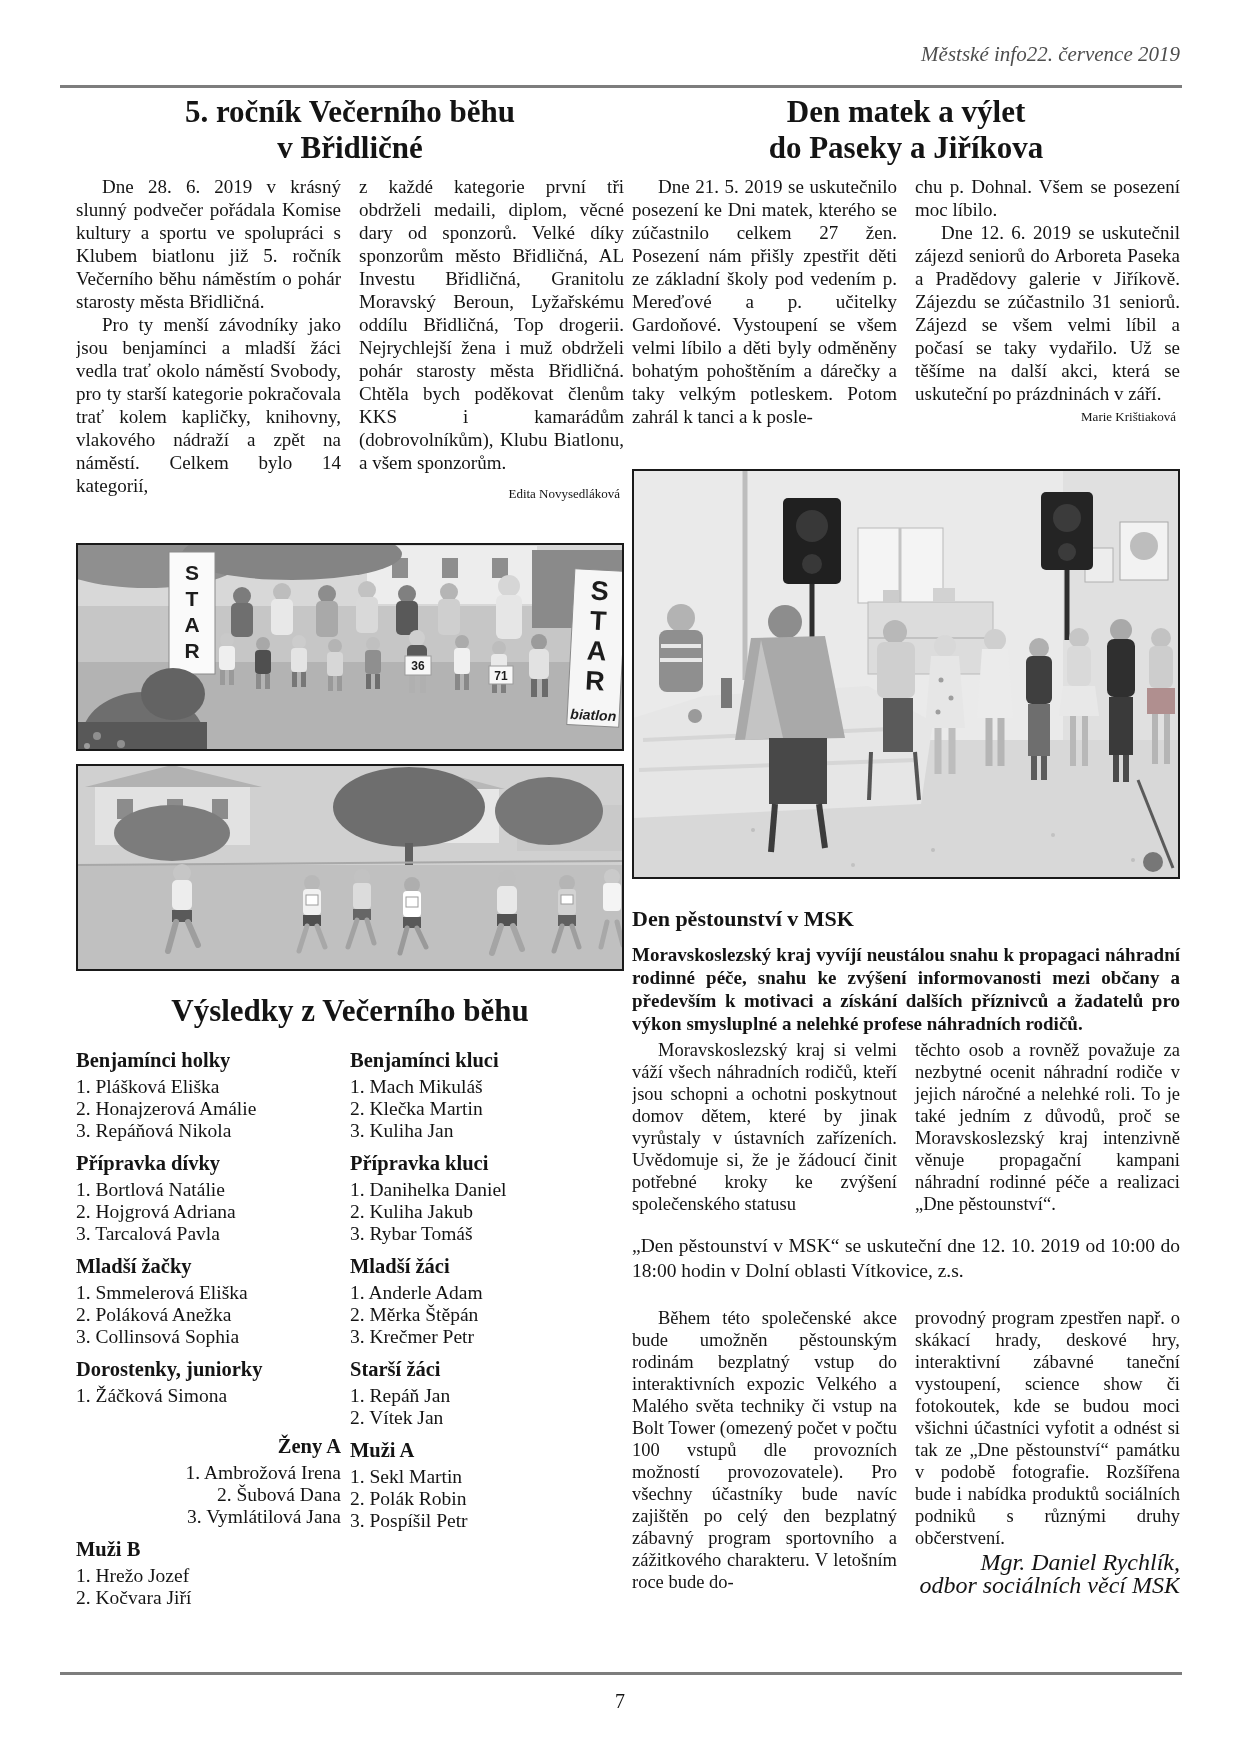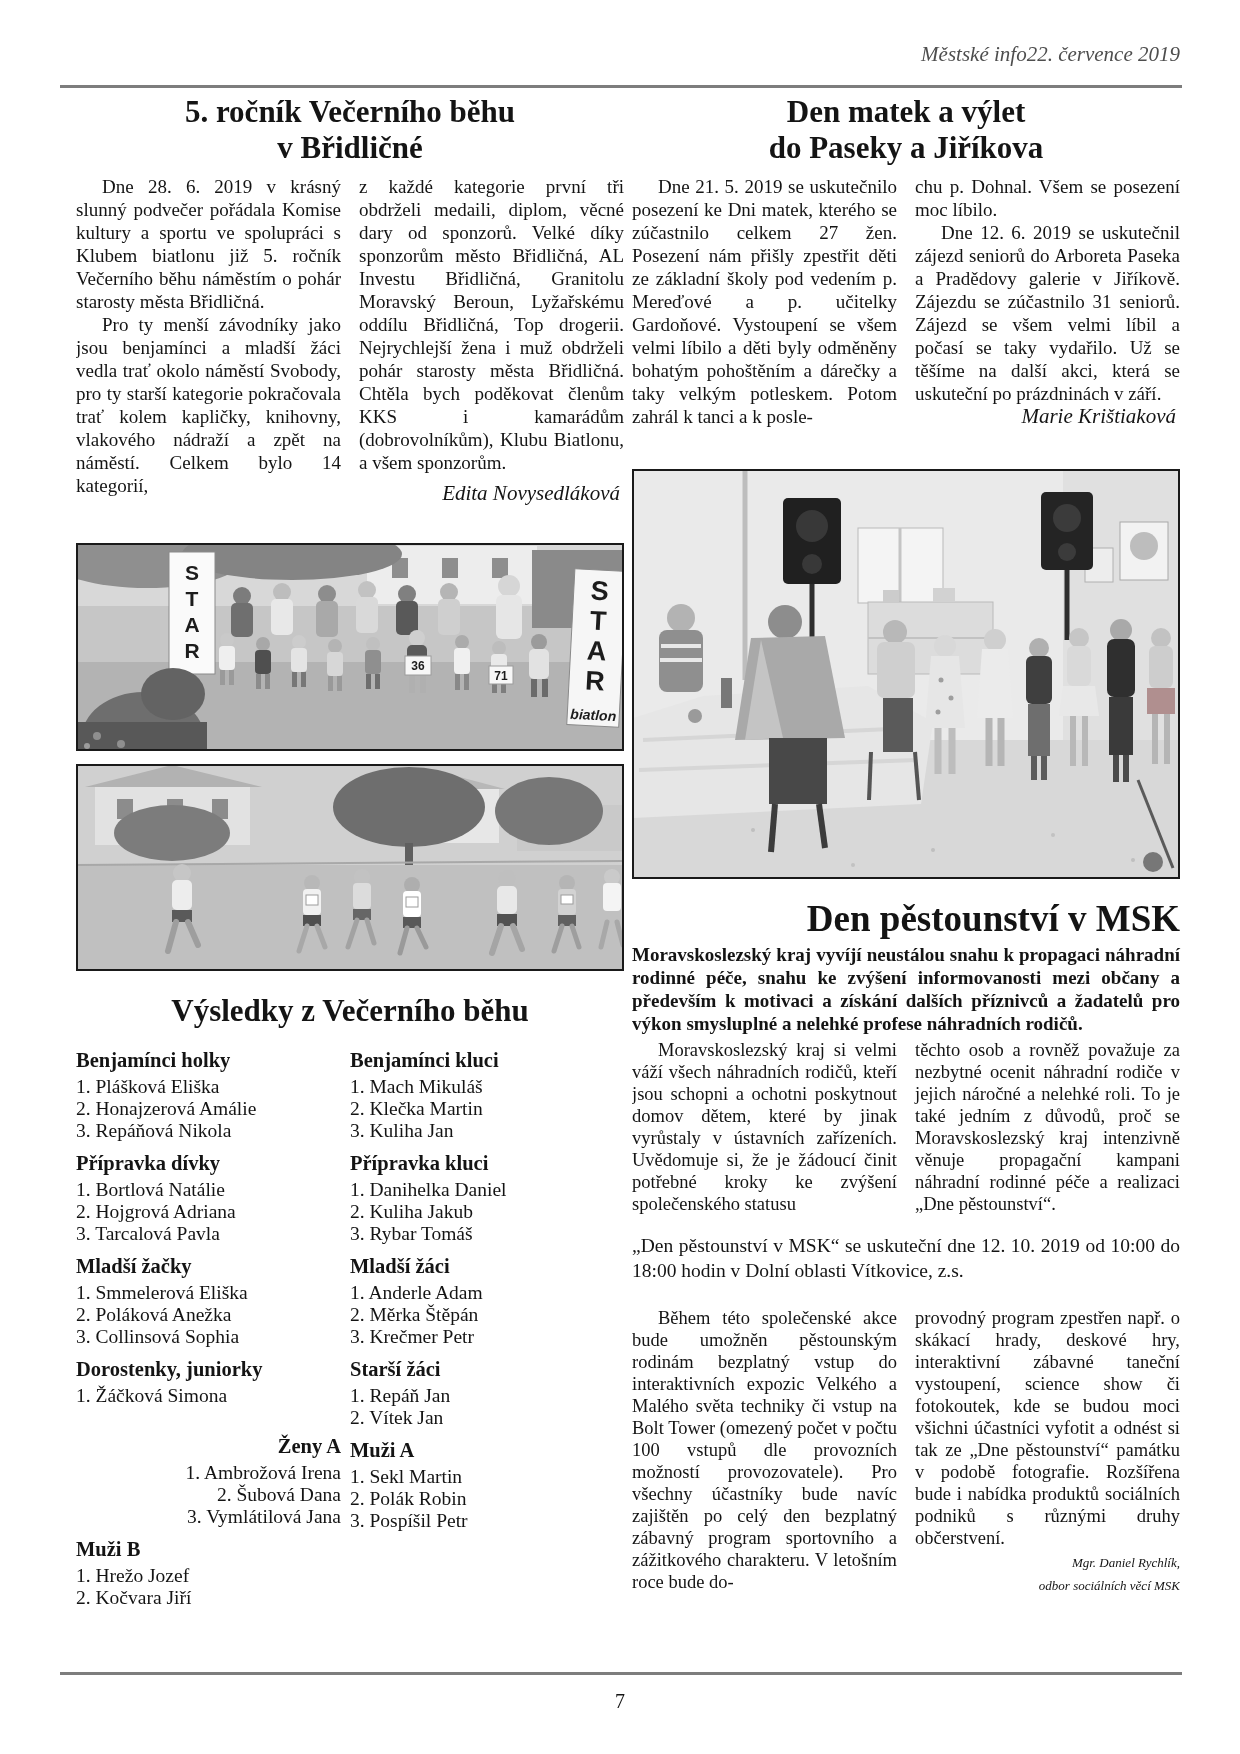--- a/index.html
+++ b/index.html
@@ -11,39 +11,39 @@
   .colL{position:absolute;left:76px;top:94px;width:548px;}
   .colR{position:absolute;left:632px;top:94px;width:548px;}
   .article-title{font-size:31px;line-height:36px;font-weight:700;text-align:center;margin:0 0 9px 0;}
   .tcols{display:flex;gap:18px;}
   .tcol{width:265px;text-align:justify;font-size:19px;line-height:23px;}
   .tcol p{margin:0;text-indent:26px;}
   .tcol.cont p:first-of-type{text-indent:0;}
   .fixed-block{overflow:hidden;}
   .race-text{height:368px;}
   .mothers-text{height:294px;}
-  .sig{font-style:italic;text-align:right;font-size:21px;margin-top:8px;padding-right:4px;}
+  .sig{text-align:right;font-size:13px;margin-top:8px;padding-right:4px;}
   .photo{display:block;border:1px solid #1a1a1a;background:#c9c9c9;}
   .photo2{margin-top:13px;}
   .res-title{font-size:31px;line-height:36px;font-weight:700;text-align:center;margin:22px 0 10px 0;}
   .res-cols{display:flex;gap:9px;}
   .res-col{width:265px;}
   .res-cat{margin-top:8px;}
   .res-cat h3{font-size:20.5px;line-height:27px;font-weight:700;margin:0 0 2px 0;}
   .res-entry{font-size:19.5px;line-height:22px;}
   .res-col.left div.res-cat:nth-of-type(5){margin-top:26px;text-align:right;}
   .res-col.right div.res-cat:nth-of-type(5){}
-  .f-title{font-size:37px;line-height:36px;font-weight:700;text-align:right;margin:22px 0 6px 0;}
+  .f-title{font-size:22px;line-height:36px;font-weight:700;text-align:left;margin:22px 0 6px 0;}
   .f-lead{font-weight:700;text-align:justify;font-size:19px;line-height:23px;}
   .f-cols{margin-top:4px;}
   .f-cols .tcol{font-size:18.5px;line-height:22px;}
   .f-high{font-weight:400;text-align:justify;font-size:19.5px;line-height:25px;margin-top:18px;}
   .f-cols2{margin-top:24px;}
   .f-cols2 .tcol{font-size:18.5px;line-height:22px;}
-  .f-sig{font-style:italic;text-align:right;font-size:13px;line-height:23px;margin-top:2px;}
+  .f-sig{font-style:italic;text-align:right;font-size:24px;line-height:23px;margin-top:2px;}
   .ftr-rule{position:absolute;left:60px;right:58px;top:1672px;height:3px;background:#7d7d7d;}
   .page-num{position:absolute;top:1690px;left:0;right:0;text-align:center;font-size:20px;}
   .svgtxt{font-family:"Liberation Sans",sans-serif;font-weight:700;fill:#1c1c1c;}
 </style>
 </head>
 <body>
 
 <div class="hdr">
   <span>Městské info</span>
   <span>22. července 2019</span>

